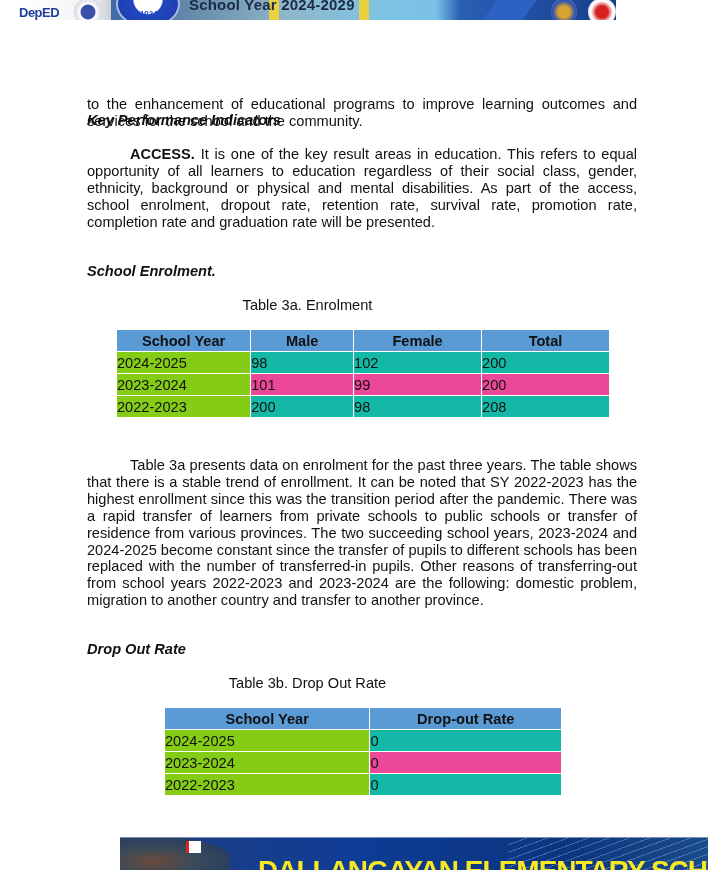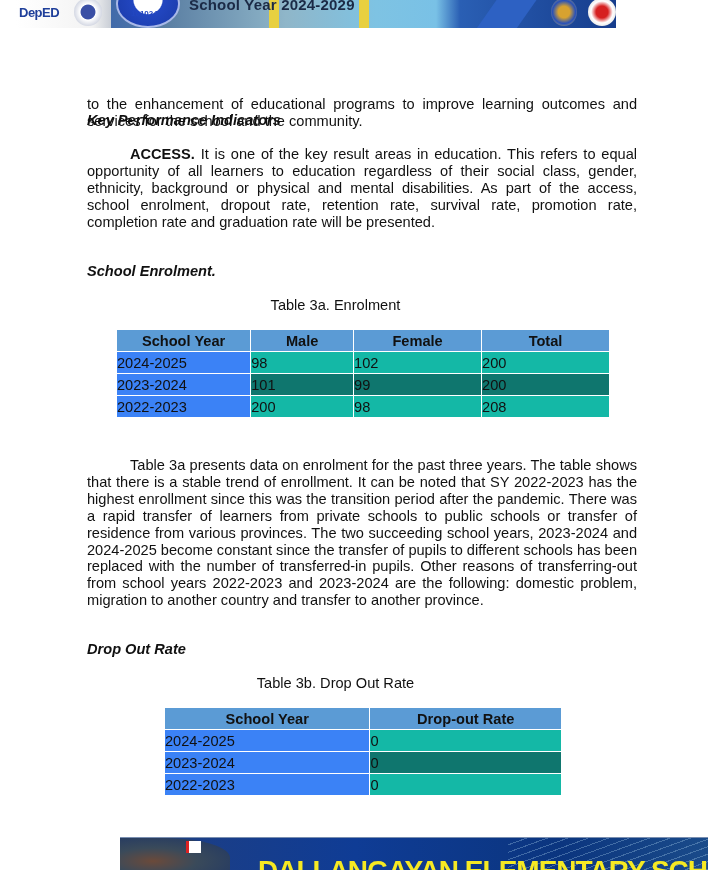--- a/index.html
+++ b/index.html
@@ -1,20 +1,20 @@
 <!DOCTYPE html>
 <html><head>
   <meta charset="utf-8">
   <style>
     html, body { margin: 0; padding: 0; background: #ffffff; }
     body { width: 725px; height: 870px; position: relative; overflow: hidden;
            font-family: "Liberation Sans", sans-serif; color: #111111; }
 
     
-    .top-banner { position: absolute; left: 16px; top: 0; width: 600px; height: 28px; overflow: hidden;
+    .top-banner { position: absolute; left: 16px; top: 0; width: 600px; height: 20px; overflow: hidden;
       background: linear-gradient(90deg, #1c3f8f 0%, #2a58b0 8%, #5b7fa3 25%, #8fb6c9 45%, #7ec3e3 60%, #79c1e6 70%, #2a5fb4 74%, #163c8c 100%); }
     .top-banner .left-white { position:absolute; left:0; top:0; width:95px; height:28px;
       background: linear-gradient(90deg, #ffffff 0%, #f3f3f3 80%, #c9ced6 100%); }
     .deped-logo { position:absolute; left:3px; top:5px; font-weight:bold; font-size:13px; color:#1f3f9a; letter-spacing:-0.5px; }
     .seal { position:absolute; border-radius:50%; }
     .seal.s1 { left:58px; top:-2px; width:28px; height:28px; background: radial-gradient(circle,#3a4fa5 35%, #ffffff 40%, #d5d9e4 70%, #8a93b5 100%); }
     .seal.s2 { left:100px; top:-20px; width:60px; height:44px; background: radial-gradient(circle at 50% 40%, #ffffff 35%, #2246c0 38%, #1a3aa8 100%); border:2px solid #a8b8e8; }
     .seal-text { position:absolute; left:115px; top:9px; font-size:8px; font-weight:bold; color:#2246c0; }
     .banner-title { position:absolute; left:173px; top:-4px; font-size:15px; font-weight:bold; color:#1b2a46; letter-spacing:0.2px; }
     .yellow-strip { position:absolute; top:0; height:28px; width:10px; background:#e8d040; }
@@ -22,29 +22,29 @@
     .yellow-strip.y2 { left:343px; }
     .diag { position:absolute; left:470px; top:-10px; width:40px; height:50px; background:#2d61c3; transform:skewX(-35deg); }
     .seal.s3 { left:535px; top:-2px; width:26px; height:28px; background: radial-gradient(circle,#d7a230 30%, #2850b8 60%, #e8c64a 100%); }
     .seal.s4 { left:572px; top:-2px; width:28px; height:28px; background: radial-gradient(circle,#d62020 30%, #ffffff 55%, #c8c8c8 100%); }
 
     
     .content { position:absolute; left:87px; width:550px; font-size:14.6px; line-height:16.9px; }
     .para { text-align: justify; margin:0; }
     .indent { text-indent: 43px; }
     .heading { font-weight:bold; font-style:italic; font-size:14.6px; margin:0; }
-    .caption { position:absolute; left:0; width:615px; text-align:center; font-size:14.6px;margin-left:28px; }
+    .caption { position:absolute; left:0; width:615px; text-align:center; font-size:14.6px; }
 
     
     table.data { position:absolute; border-collapse: collapse; font-size:14.6px; }
     table.data th, table.data td { border:1.5px solid #ffffff; padding:0; height:21px; }
     table.data th { background:#5b9bd5; font-weight:bold; color:#111; }
-    table.data td.first { background:#3b82f6; }
+    table.data td.first { background:#84cc16; }
     table.data tr.odd td.cell { background:#14b8a6; }
-    table.data tr.even td.cell { background:#0f766e; }
+    table.data tr.even td.cell { background:#ec4899; }
 
     
     .bottom-banner { position:absolute; left:120px; top:837px; width:588px; height:33px; overflow:hidden;
       background: linear-gradient(90deg, #2a3e5a 0%, #1b3e86 12%, #0f3c95 40%, #0b357f 75%, #1a4b8a 100%);
       border-top:1px solid #7a8fb0; }
     .crowd { position:absolute; left:0; top:0; width:110px; height:33px;
       background: radial-gradient(ellipse at 30% 70%, #6b4a3a 0%, #3a4a5a 40%, #1d3566 100%); border-radius: 0 60% 0 0; }
     .flag { position:absolute; left:66px; top:3px; width:12px; height:12px; background:#ffffff; border-left:3px solid #d22; }
     .school-name { position:absolute; left:138px; top:17px; font-size:28px; font-weight:bold; color:#f6e923;
       letter-spacing:-1px; white-space:nowrap; }

